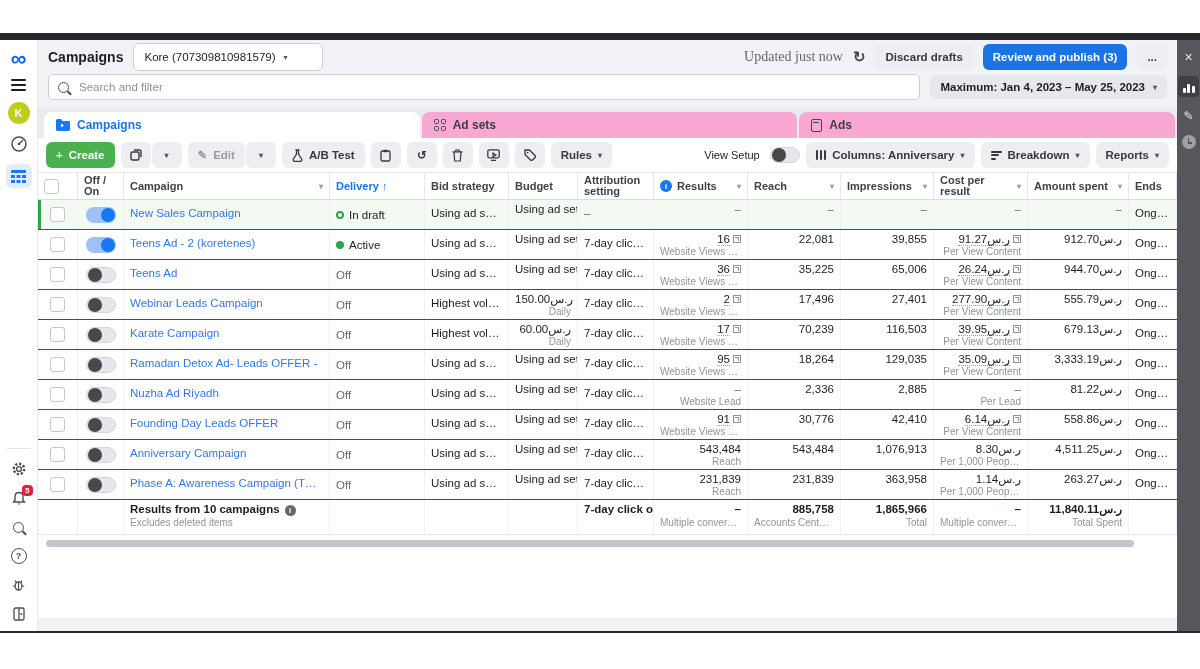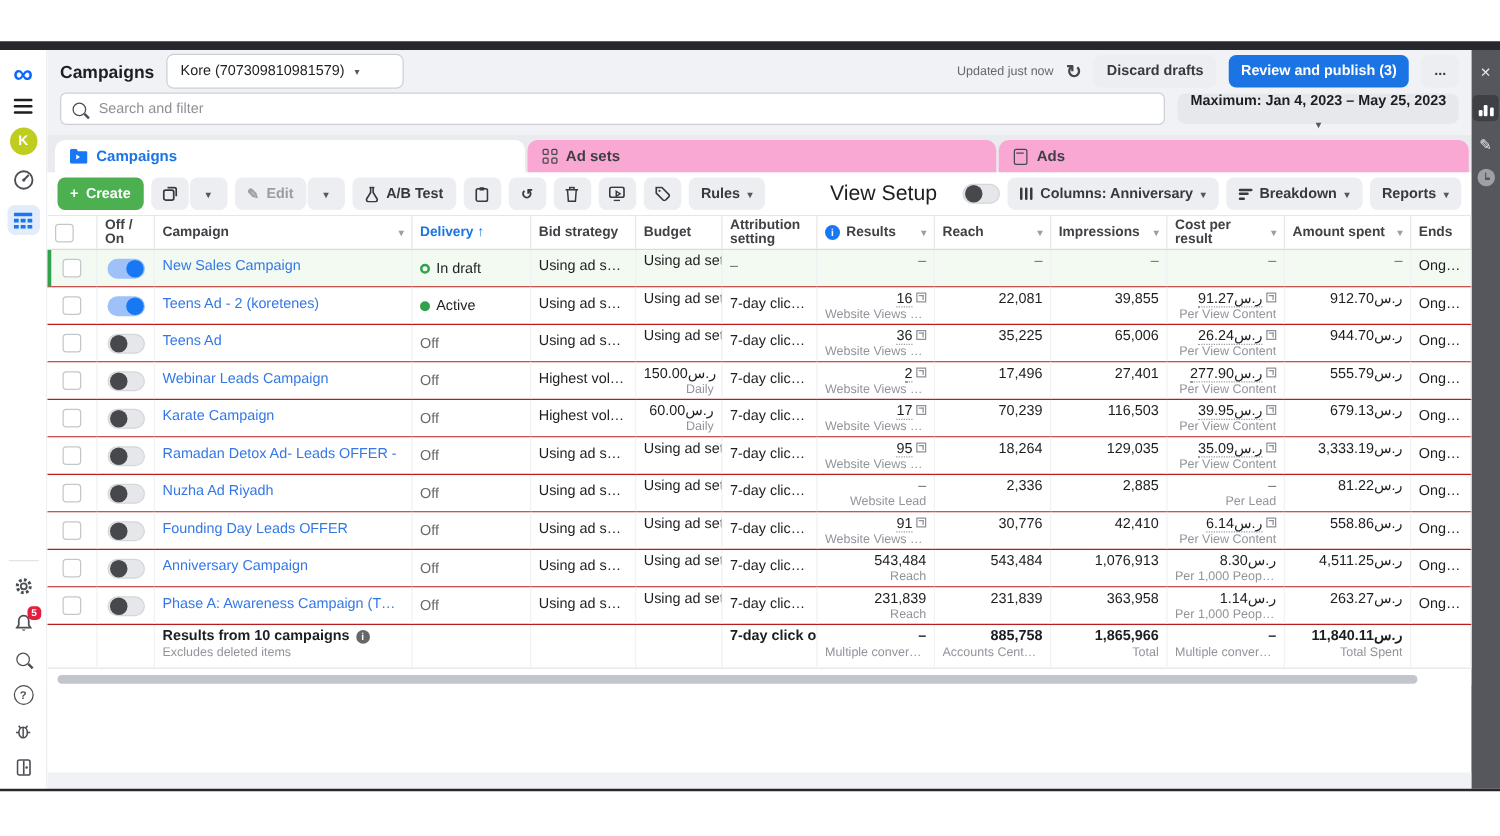--- a/index.html
+++ b/index.html
@@ -38,53 +38,53 @@
   .clockc::after{content:'';position:absolute;left:6px;top:3px;width:1.5px;height:5px;background:#55575c;}
   .clockc::before{content:'';position:absolute;left:6px;top:7px;width:4px;height:1.5px;background:#55575c;}
 
   
   .main{position:absolute;left:38px;top:40px;width:1139px;height:591px;display:flex;flex-direction:column;background:#fff;box-sizing:border-box;}
   .strips{background:#f1f2f5;}
   .hrow{height:34px;display:flex;align-items:center;padding:0 10px;gap:10px;}
   .ptitle{font-size:14px;font-weight:bold;color:#1c1e21;}
   .acctsel{height:26px;background:#fff;border:1px solid #ccd0d5;border-radius:6px;display:flex;align-items:center;
            gap:8px;padding:0 10px;font-size:11.5px;color:#1c1e21;width:168px;justify-content:flex-start;}
-  .updated{margin-left:auto;font-size:10px;color:#65676b;}
+  .updated{margin-left:auto;font-size:14px;color:#65676b;font-family:Liberation Serif, serif;}
   .refresh{color:#44474b;font-size:15px;font-weight:bold;}
   .btn{height:26px;display:inline-flex;align-items:center;gap:6px;padding:0 10px;background:#eceef1;border-radius:6px;
        font-size:11.5px;font-weight:bold;color:#37393c;white-space:nowrap;box-sizing:border-box;}
   .btn.bluebtn{background:#1b74e4;color:#fff;}
   .btn.icon{width:30px;padding:0;justify-content:center;}
   .srow{height:26px;display:flex;align-items:center;padding:0 10px 8px;gap:10px;}
   .searchbox{flex:1;height:24px;background:#fff;border:1px solid #ccd0d5;border-radius:5px;display:flex;align-items:center;gap:8px;padding:0 9px;}
   .searchbox input{border:none;outline:none;flex:1;font-size:11.5px;color:#1c1e21;font-family:"Liberation Sans",sans-serif;background:transparent;}
   .searchbox input::placeholder{color:#8d9196;}
   .datebtn{height:24px;background:#e6e8ec;border-radius:6px;display:flex;align-items:center;gap:8px;padding:0 10px;
-           font-size:11.5px;color:#1c1e21;font-weight:bold;flex-direction:column;}
+           font-size:11.5px;color:#1c1e21;font-weight:bold;}
   .caretg{font-size:8px;color:#55585c;}
 
   .tabs{height:30px;background:#e9ebef;display:flex;gap:2px;padding:4px 2px 0 6px;box-sizing:border-box;}
   .tab{flex:1;height:26px;margin-top:0;background:#f9a8d4;border-radius:8px 8px 0 0;display:flex;align-items:center;
        gap:7px;padding:0 12px;font-size:12px;font-weight:bold;color:#3d3f43;}
   .tab.active{background:#fff;color:#1b74e4;}
   .adsets{display:grid;grid-template-columns:5px 5px;gap:2px;}
   .adsets i{width:5px;height:5px;border:1.3px solid #44474b;border-radius:1.5px;box-sizing:border-box;}
   .adsic{width:11px;height:13px;border:1.3px solid #44474b;border-radius:2px;position:relative;box-sizing:border-box;}
   .adsic::after{content:'';position:absolute;left:1px;top:2px;width:6px;height:1.3px;background:#44474b;}
 
   .toolbar{height:34px;background:#fff;display:flex;align-items:center;padding:0 8px;gap:6px;border-bottom:1px solid #e4e6ea;}
   .grp{display:flex;gap:1px;}
   .createbtn{background:#4caf50;color:#fff;}
   .dis{color:#9a9da2;}
   .tgl{width:30px;height:16px;border-radius:9px;position:relative;display:inline-block;flex:none;}
   .tgl.on{background:#9dc1f8;}
   .tgl.on::after{content:'';position:absolute;right:1px;top:1px;width:14px;height:14px;border-radius:50%;background:#1877f2;}
   .tgl.off{background:#e5e7ea;border:1px solid #d4d6da;box-sizing:border-box;}
   .tgl.off::after{content:'';position:absolute;left:1px;top:0;width:14px;height:14px;border-radius:50%;background:#46484c;}
-  .vslbl{font-size:17px;color:#1c1e21;display:flex;align-items:center;gap:20px;margin-left:auto;}
+  .vslbl{font-size:11px;color:#1c1e21;display:flex;align-items:center;gap:10px;margin-left:auto;}
   .colsicon{display:inline-flex;gap:1.5px;}
   .colsicon i{width:2.5px;height:10px;background:#37393c;border-radius:1px;}
   .bdicon{display:flex;flex-direction:column;gap:1.5px;align-items:flex-start;}
   .bdicon i{height:2px;background:#37393c;border-radius:1px;}
   .bdicon i:nth-child(1){width:11px;}.bdicon i:nth-child(2){width:8px;}.bdicon i:nth-child(3){width:5px;}
 
   
   .table{background:#fff;}
   .grid{display:grid;grid-template-columns:40px 46px 206px 95px 84px 69px 76px 94px 93px 93px 94px 101px 48px;}
   .th{display:flex;align-items:center;font-size:11px;font-weight:bold;color:#3f4145;padding:0 6px;

